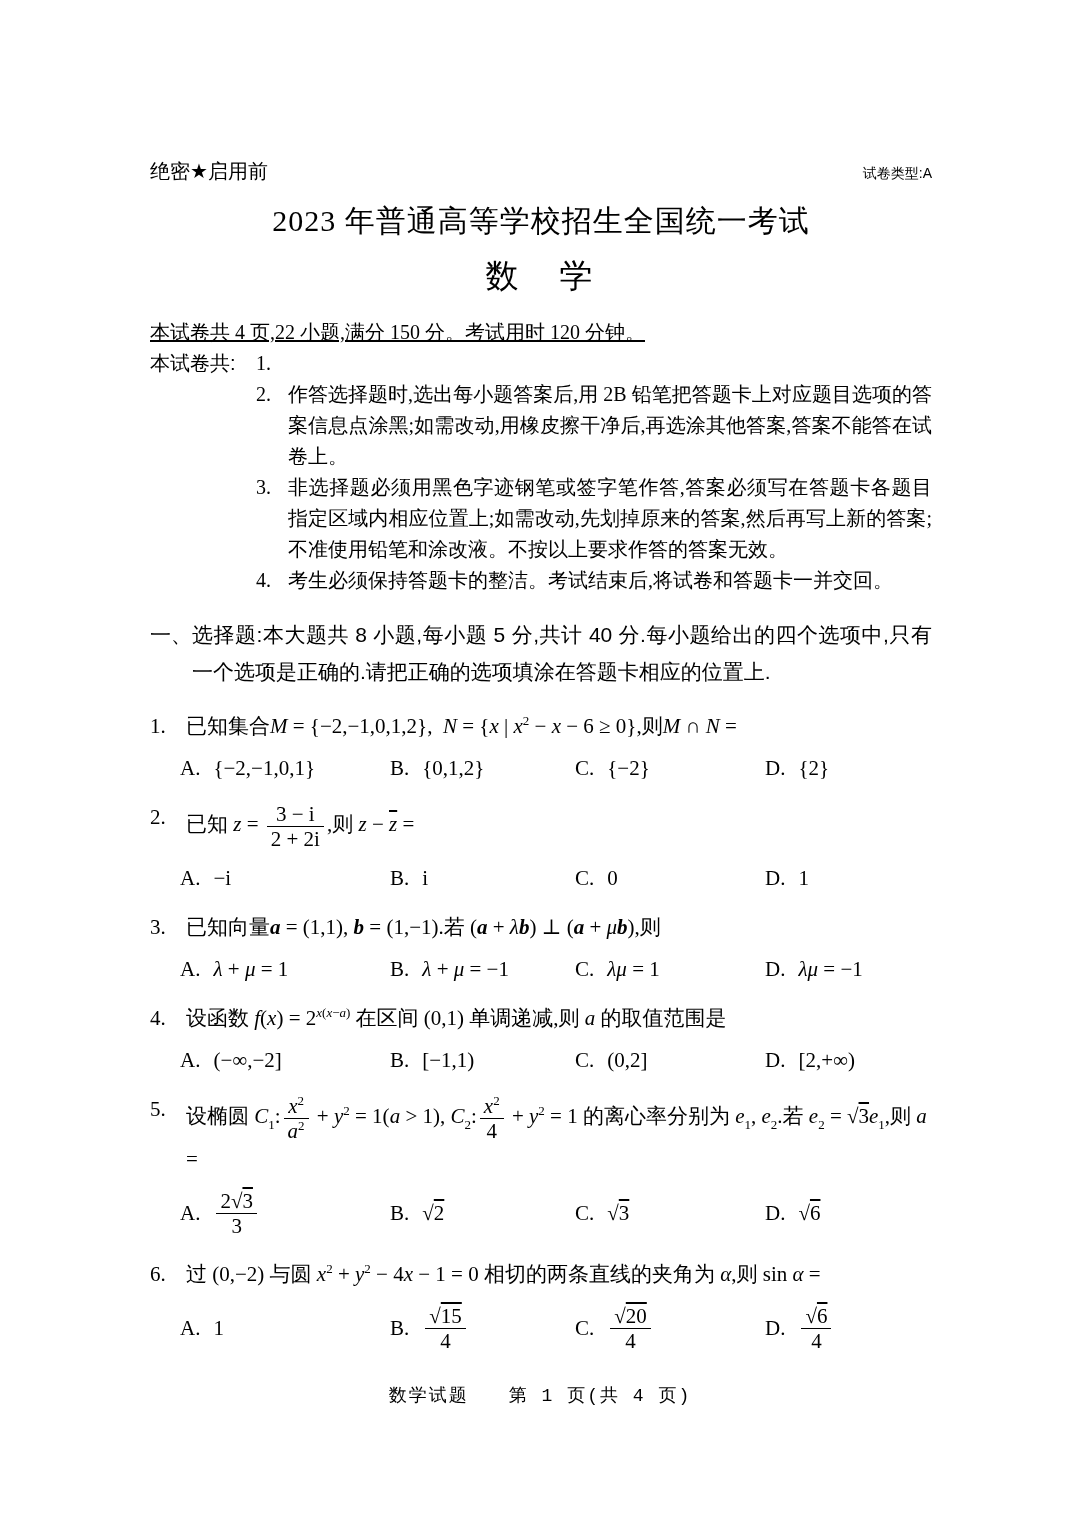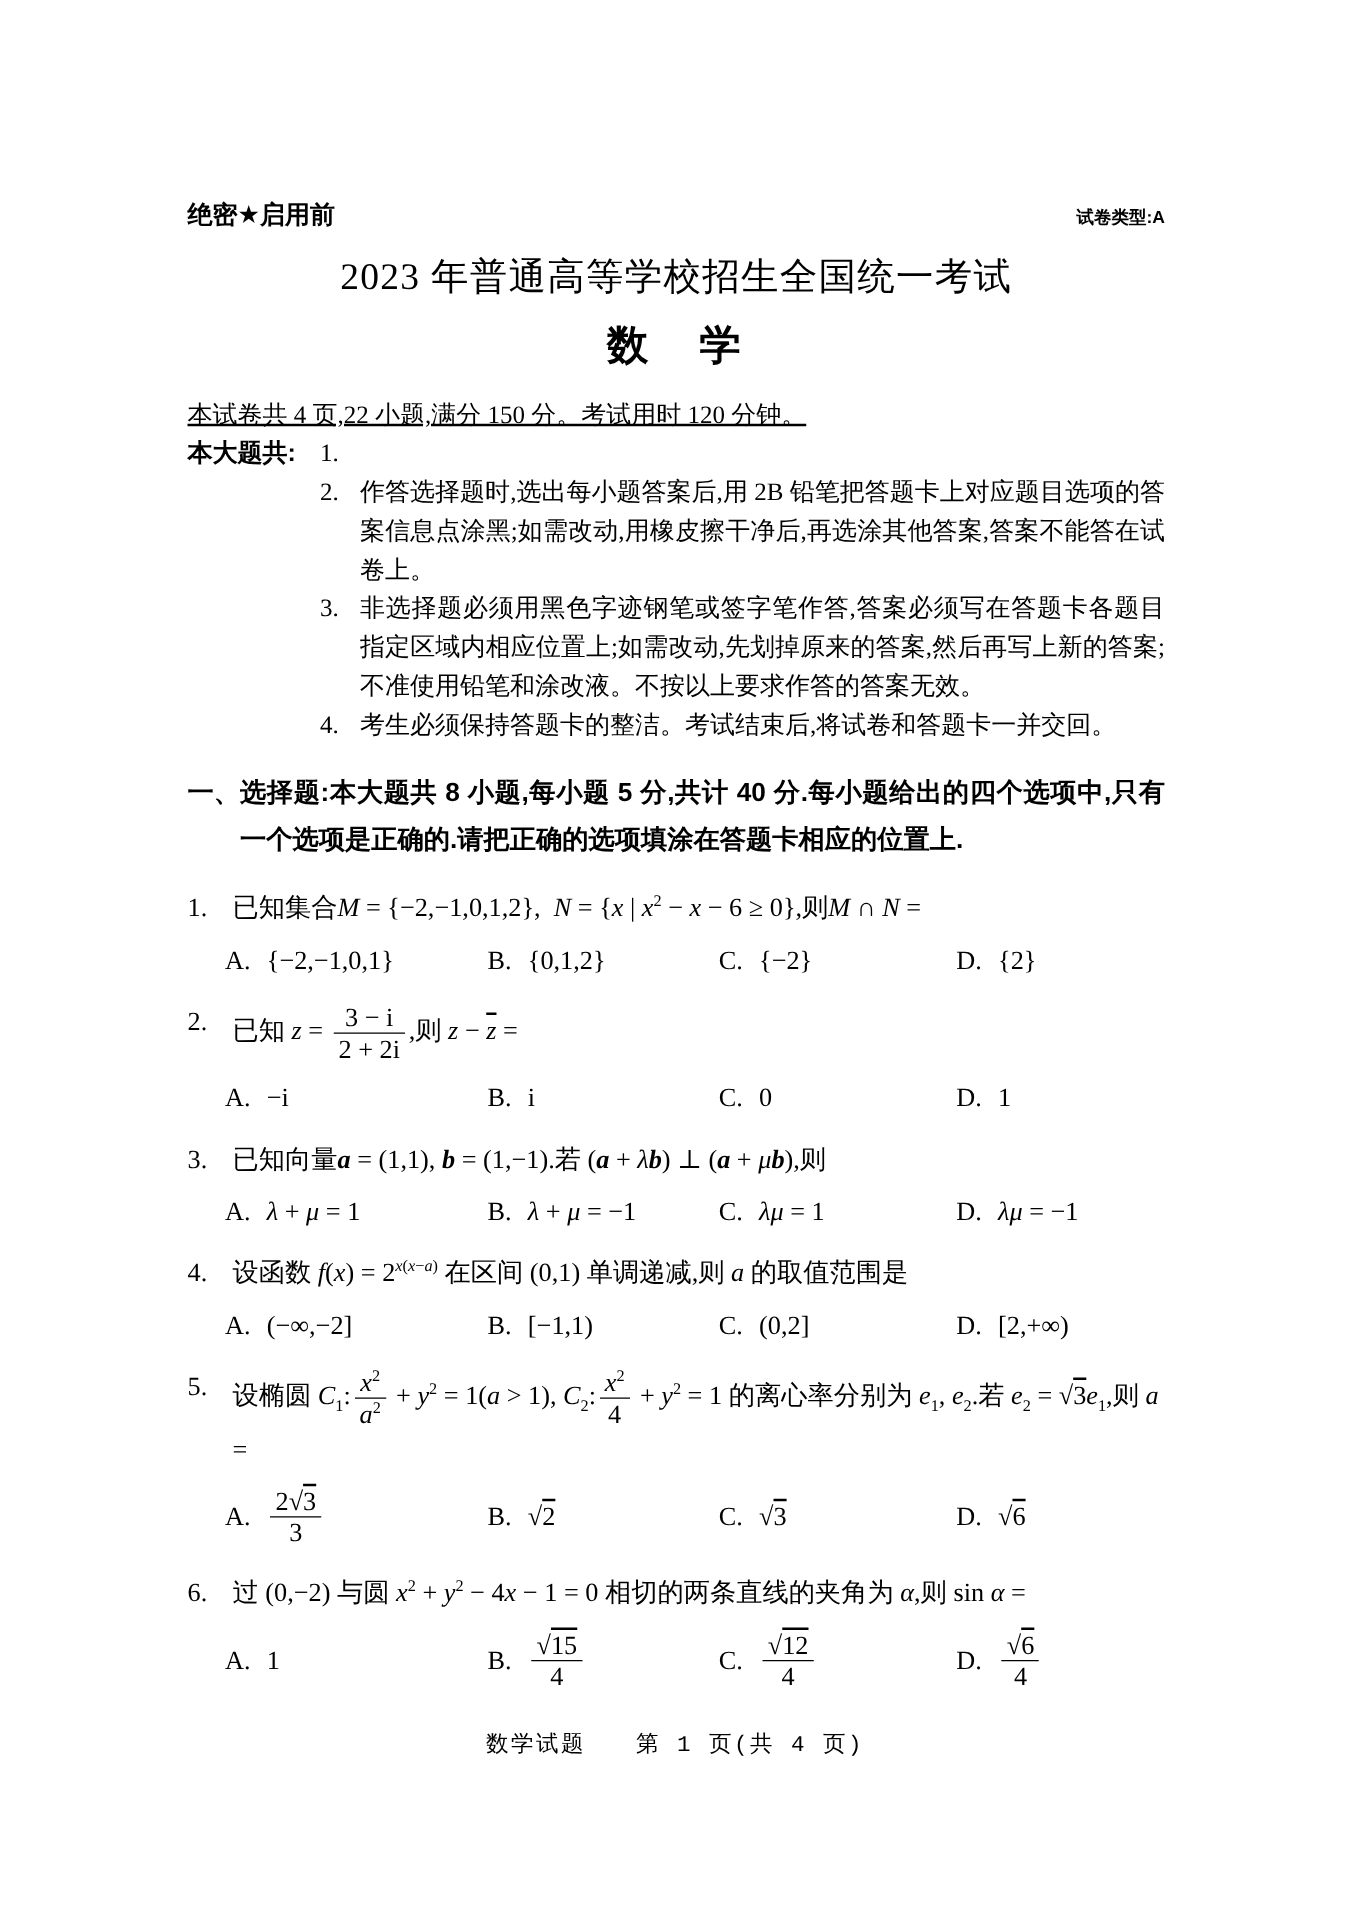--- a/index.html
+++ b/index.html
@@ -9,21 +9,21 @@
     color:#000;
     font-family:"Liberation Serif","DejaVu Serif",serif;
   }
   .page {
     position:relative;
     width:1080px; height:1527px;
     padding:158px 148px 0 150px;
     overflow:hidden;
     background:#fff;
   }
-  .heiti { font-family:"Liberation Sans","DejaVu Sans",sans-serif; font-weight:bold; }
+  .heiti { font-family:"Liberation Sans","DejaVu Sans",sans-serif; font-weight:normal; }
 
   .topline { display:flex; justify-content:space-between; align-items:baseline; }
   .secrecy { font-size:20px; }
   .ptype   { font-size:14px;text-align:center; }
 
   .title   { text-align:center; font-size:30px; margin-top:16px; letter-spacing:1px; }
   .subject { text-align:center; font-size:33px; margin-top:12px; letter-spacing:4px; }
 
   .summary { font-size:20px; margin-top:18px; line-height:31px;text-decoration:underline; }
 
@@ -74,21 +74,21 @@
     <span class="ptype heiti">试卷类型:A</span>
   </div>
 
   <div class="title">2023 年普通高等学校招生全国统一考试</div>
   <div class="subject heiti">数　学</div>
 
   <p class="summary">本试卷共 4 页,22 小题,满分 150 分。考试用时 120 分钟。</p>
 
   <div class="notices">
     <div class="notice">
-      <span class="nlabel heiti">本大题共:</span>
+      <span class="nlabel heiti">本试卷共:</span>
       <span class="nnum">1.</span>
     </div>
     <div class="notice">
       <span class="nlabel"></span>
       <span class="nnum">2.</span>
       <span class="ntext">作答选择题时,选出每小题答案后,用 2B 铅笔把答题卡上对应题目选项的答案信息点涂黑;如需改动,用橡皮擦干净后,再选涂其他答案,答案不能答在试卷上。</span>
     </div>
     <div class="notice">
       <span class="nlabel"></span>
       <span class="nnum">3.</span>
@@ -240,21 +240,21 @@
       <div class="opt">
         <span class="olabel">A.</span>
         <span class="oval">1</span>
       </div>
       <div class="opt">
         <span class="olabel">B.</span>
         <span class="oval"><span class="frac"><span class="num"><span class="rad">√<span class="ol">15</span></span></span><span class="den">4</span></span></span>
       </div>
       <div class="opt">
         <span class="olabel">C.</span>
-        <span class="oval"><span class="frac"><span class="num"><span class="rad">√<span class="ol">12</span></span></span><span class="den">4</span></span></span>
+        <span class="oval"><span class="frac"><span class="num"><span class="rad">√<span class="ol">20</span></span></span><span class="den">4</span></span></span>
       </div>
       <div class="opt">
         <span class="olabel">D.</span>
         <span class="oval"><span class="frac"><span class="num"><span class="rad">√<span class="ol">6</span></span></span><span class="den">4</span></span></span>
       </div>
     </div>
   </div>
 
   <div class="footer">数学试题　　第 1 页(共 4 页)</div>
 

